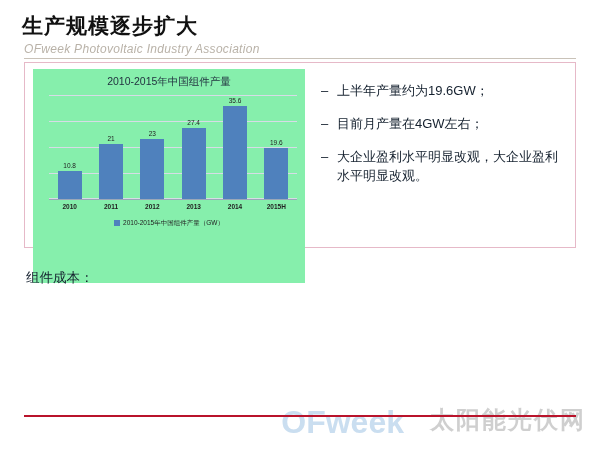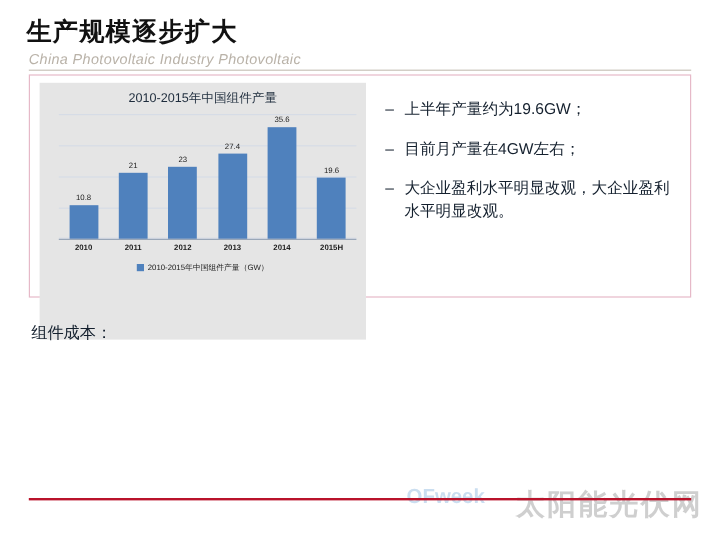--- a/index.html
+++ b/index.html
@@ -58,21 +58,21 @@
     border: 1px solid #e6b9c8;
     box-sizing: border-box;
     background: #ffffff;
   }
   .chartbox {
     position: absolute;
     left: 8px;
     top: 6px;
     width: 272px;
     height: 214px;
-    background: #e5e5e5;
+    background: #86efac;
   }
   .chart-title {
     position: absolute;
     top: 6px;
     left: 0;
     width: 272px;
     text-align: center;
     font-size: 10.5px;
     color: #1f2d3d;
   }
@@ -206,32 +206,32 @@
     top: 404px;
     font-size: 24px;
     font-weight: bold;
     color: rgba(160,160,160,0.5);
     letter-spacing: 2px;
   }
   .wm-logo {
     position: absolute;
     right: 196px;
     top: 404px;
-    font-size: 17px;
+    font-size: 32px;
     font-weight: bold;
     color: rgba(150,190,225,0.5);
   }
 </style>
 </head>
 <body>
 
 <div class="slide">
 
   <div class="title">生产规模逐步扩大</div>
-  <div class="subtitle">China Photovoltaic Industry Photovoltaic</div>
+  <div class="subtitle">OFweek Photovoltaic Industry Association</div>
   <div class="rule"></div>
 
   <div class="panel">
 
     <div class="chartbox">
       <div class="chart-title">2010-2015年中国组件产量</div>
 
       <div class="plot">
         <div class="gridline" style="top:0px;"></div>
         <div class="gridline" style="top:26px;"></div>

